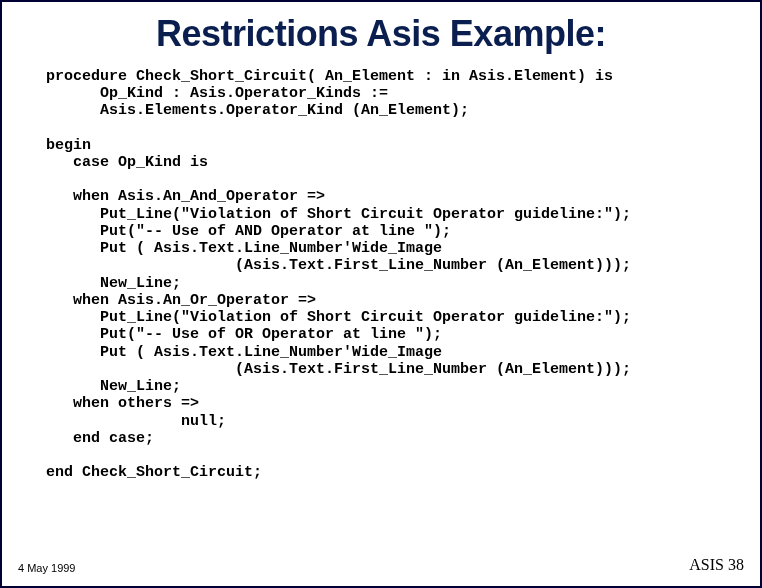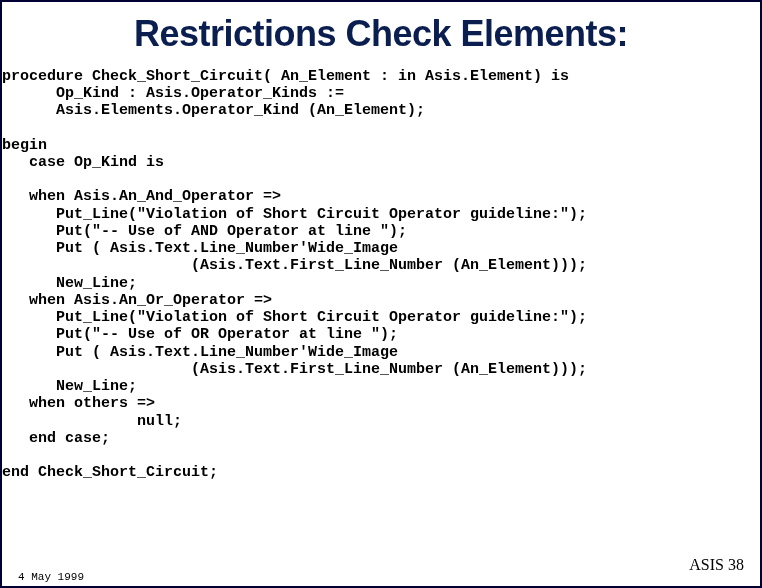--- a/index.html
+++ b/index.html
@@ -30,46 +30,47 @@
     margin-bottom: 14px;
     letter-spacing: -0.5px;
   }
   .code {
     font-family: "Courier New", Courier, monospace;
     font-weight: bold;
     font-size: 15px;
     line-height: 1.15;
     white-space: pre;
     color: #000000;
+    margin-left: 44px;
     margin-right: 30px;
   }
   .footer-left {
     position: absolute;
     left: 16px;
-    bottom: 3px;
-    font-family: Liberation Mono, monospace;
+    bottom: 12px;
+    font-family: Liberation Sans, sans-serif;
     font-size: 11px;
     color: #000000;
   }
   .footer-right {
     position: absolute;
     right: 16px;
     bottom: 12px;
     font-family: "Times New Roman", Times, serif;
     font-size: 16px;
     color: #000000;
   }
 </style>
 </head>
 <body>
 
 <div class="slide">
 
   <div class="title">
-    <span>Restrictions Check Elements:</span><br>
+    <span>Restrictions Asis Example:</span><br>
   </div>
 
   <div class="code">procedure Check_Short_Circuit( An_Element : in Asis.Element) is
       Op_Kind : Asis.Operator_Kinds :=
       Asis.Elements.Operator_Kind (An_Element);
 
 begin
    case Op_Kind is
 
    when Asis.An_And_Operator =&gt;

